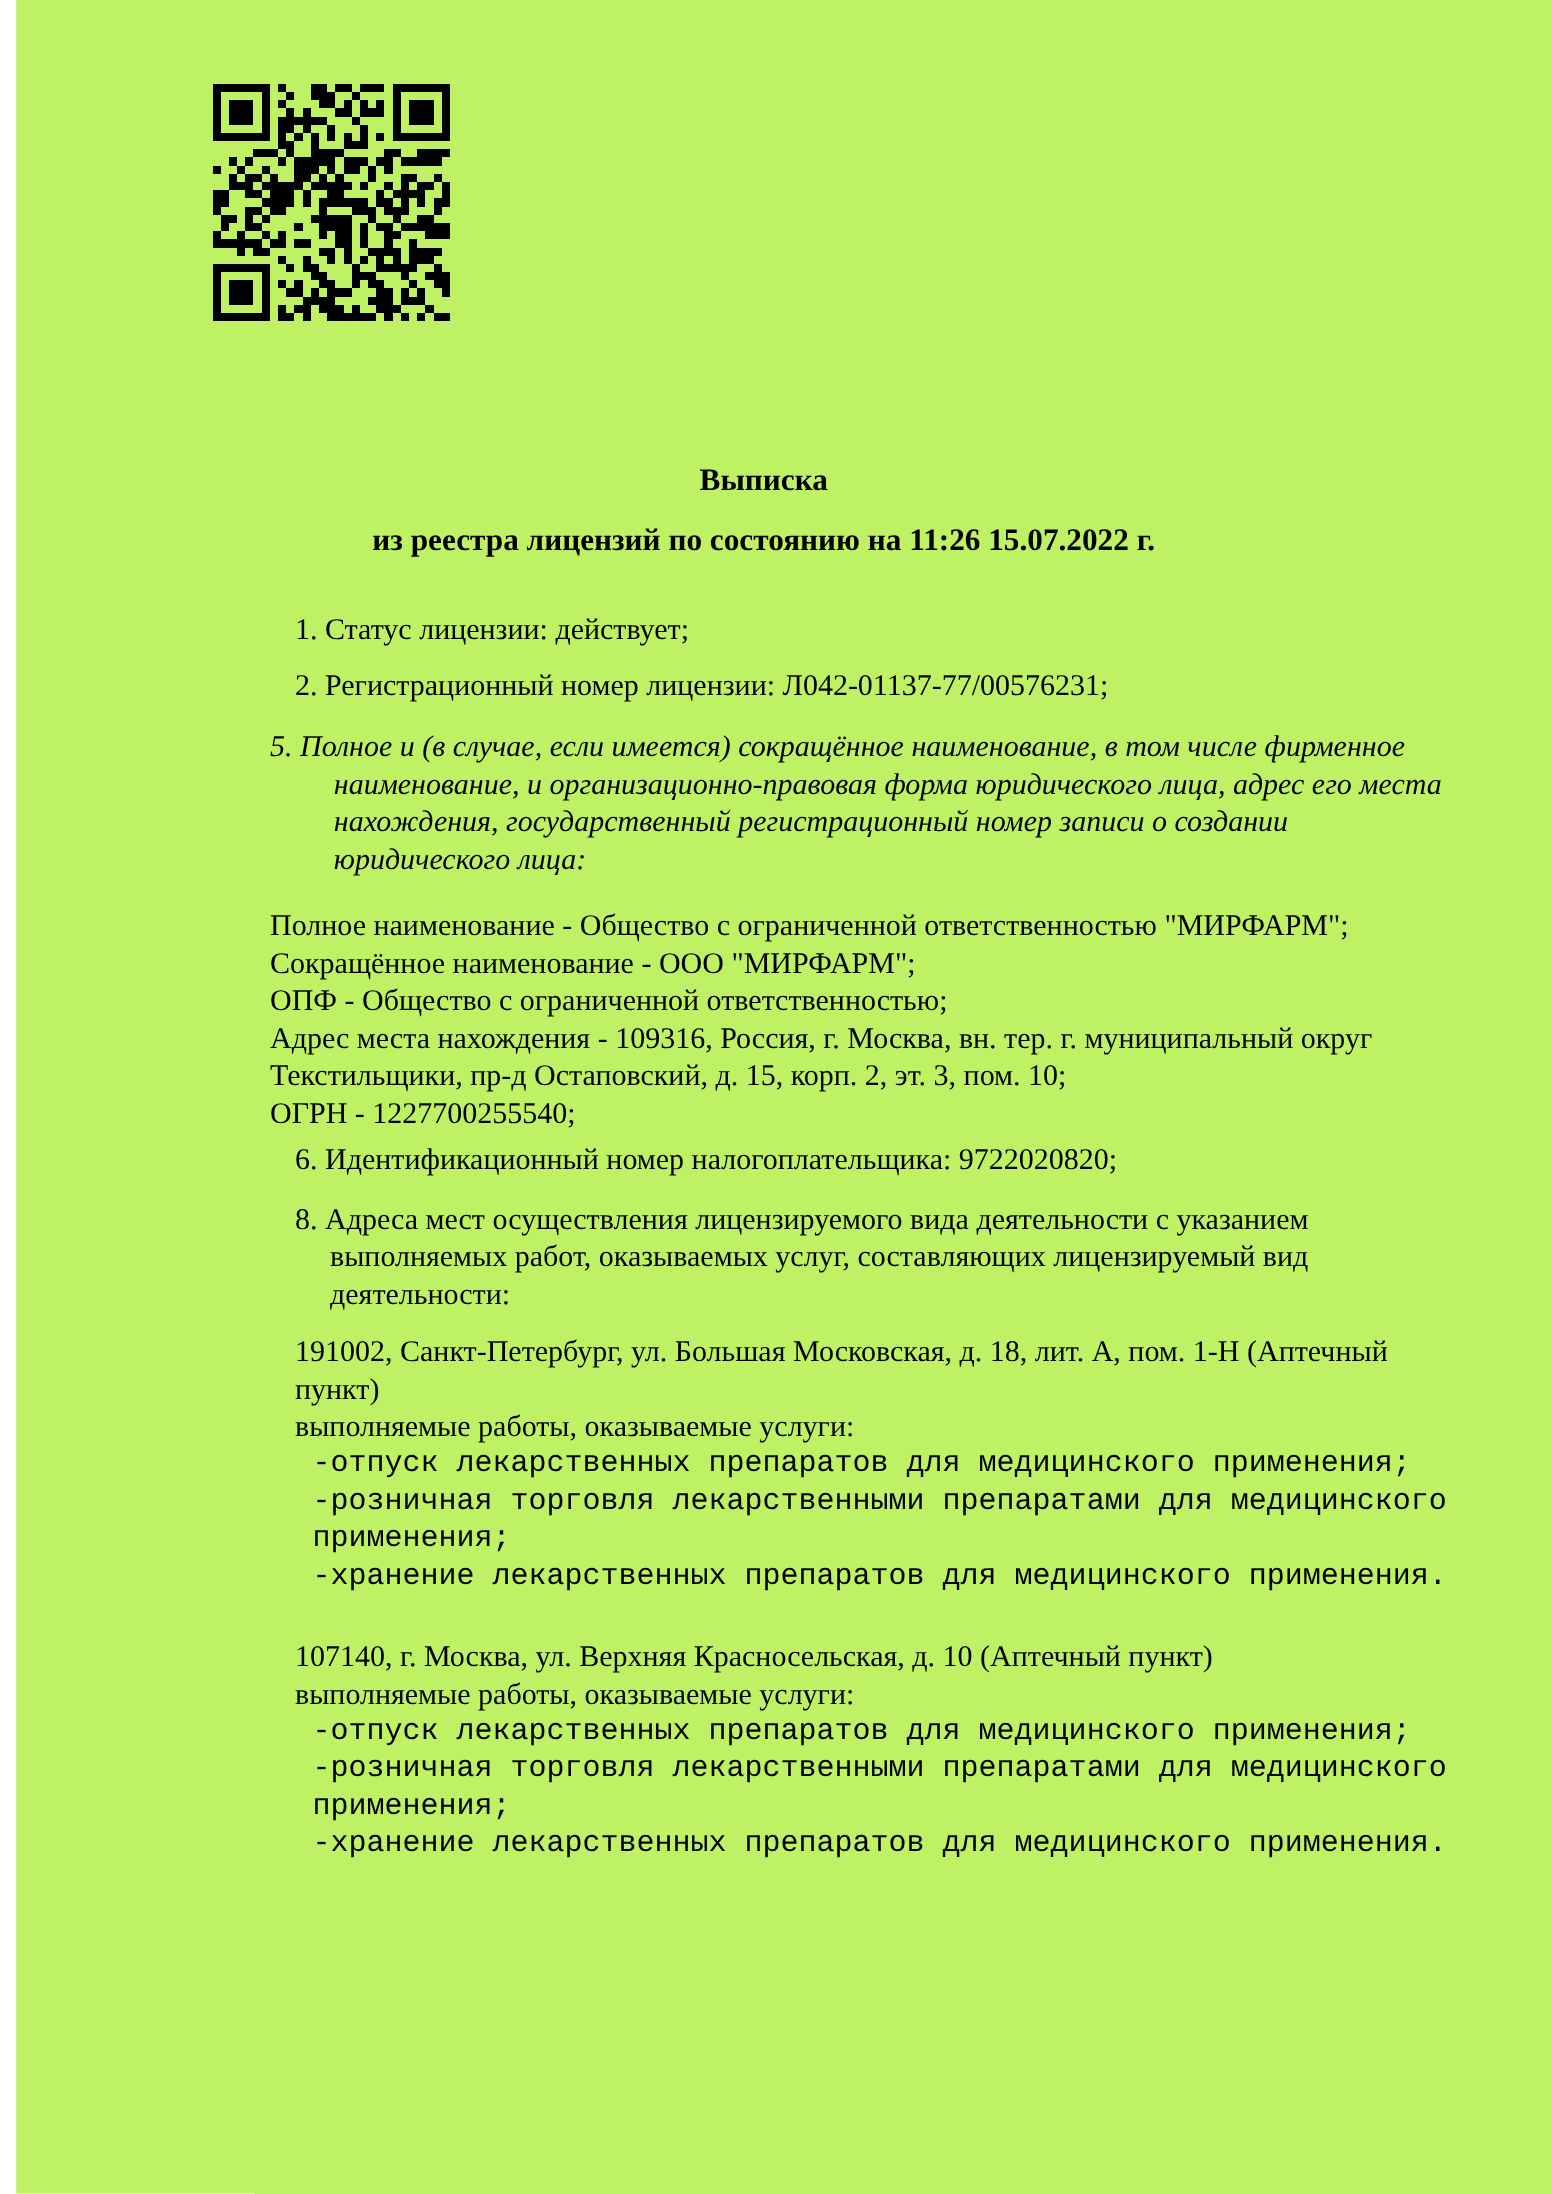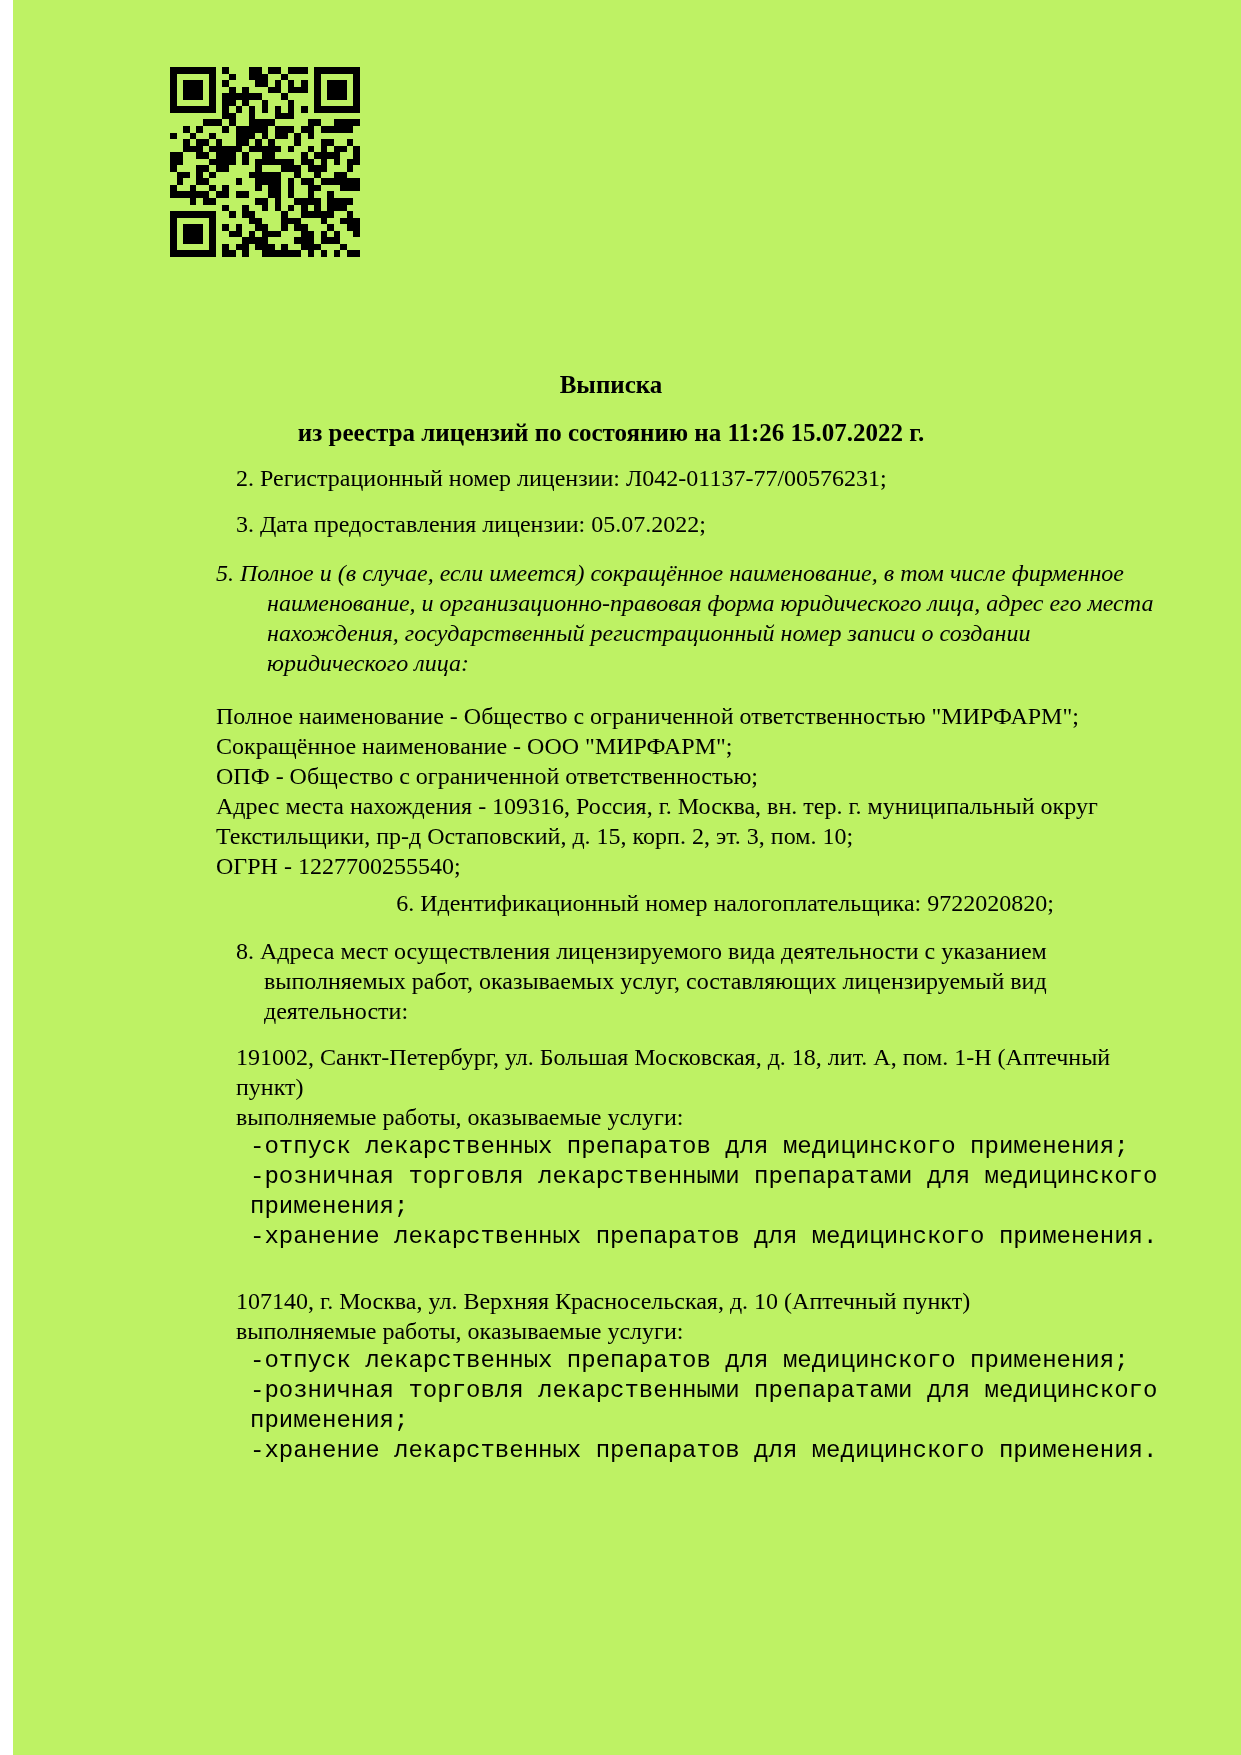--- a/index.html
+++ b/index.html
@@ -26,21 +26,21 @@
   .li-hang8{margin-left:20px;padding-left:28px;text-indent:-28px;}
   .para{margin-left:0;}
   .loc{margin-left:20px;}
   .loc .services{margin-left:14px;font-family:Liberation Mono, monospace;}
   .mt-it1{margin-top:41px;}
   .mt-it2{margin-top:15px;}
   .mt-it3{margin-top:16px;}
   .mt-it4{margin-top:18px;}
   .mt-it5{margin-top:19px;font-style:italic;}
   .mt-para{margin-top:23px;}
-  .mt-it6{margin-top:7px;text-align:center;}
+  .mt-it6{margin-top:7px;}
   .mt-it7{margin-top:19px;}
   .mt-it8{margin-top:18px;}
   .mt-blk1{margin-top:16px;}
   .mt-blk2{margin-top:34px;}
 </style>
 </head>
 <body>
 
 <div class="page">
 
@@ -475,24 +475,24 @@
       <rect x="27" y="28" width="1" height="1" fill="#000"></rect>
       <rect x="28" y="28" width="1" height="1" fill="#000"></rect>
     </svg>
 
   <div class="content">
 
     <div class="doc-title">Выписка</div>
 
     <div class="doc-subtitle">из реестра лицензий по состоянию на 11:26 15.07.2022 г.</div>
 
+    <div class="txt li mt-it1">1. Статус лицензии: действует;</div>
 
     <div class="txt li mt-it2">2. Регистрационный номер лицензии: Л042-01137-77/00576231;</div>
 
-    <div class="txt li mt-it3">3. Дата предоставления лицензии: 05.07.2022;</div>
 
 
     <div class="txt li-hang5 mt-it5">5. Полное и (в случае, если имеется) сокращённое наименование, в том числе фирменное
 наименование, и организационно-правовая форма юридического лица, адрес его места
 нахождения, государственный регистрационный номер записи о создании
 юридического лица:</div>
 
     <div class="txt para mt-para">Полное наименование - Общество с ограниченной ответственностью "МИРФАРМ";
 Сокращённое наименование - ООО "МИРФАРМ";
 ОПФ - Общество с ограниченной ответственностью;

